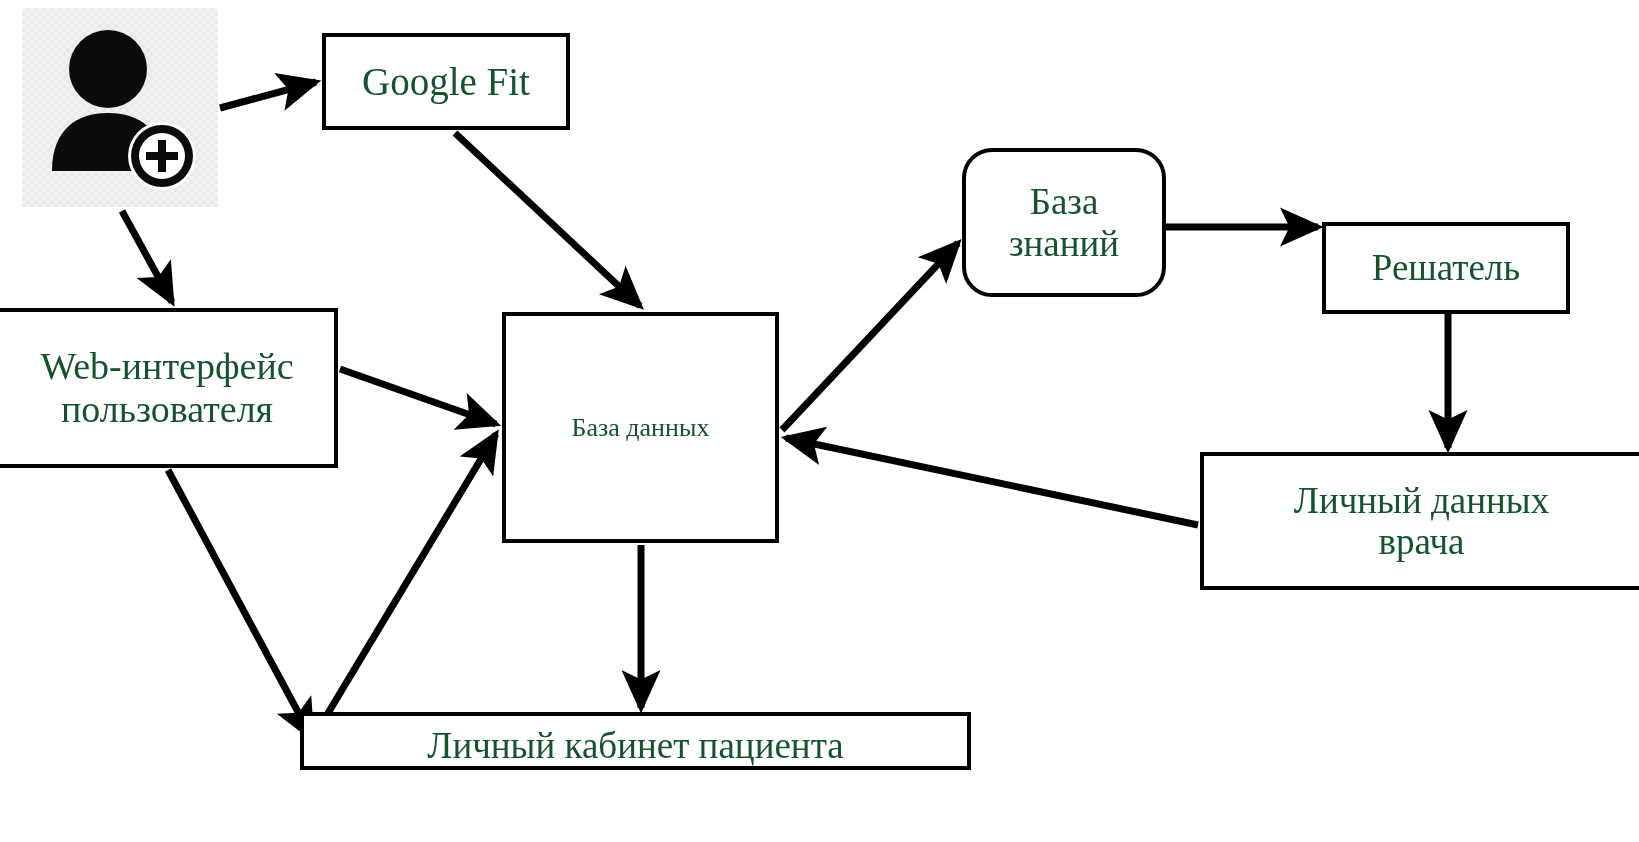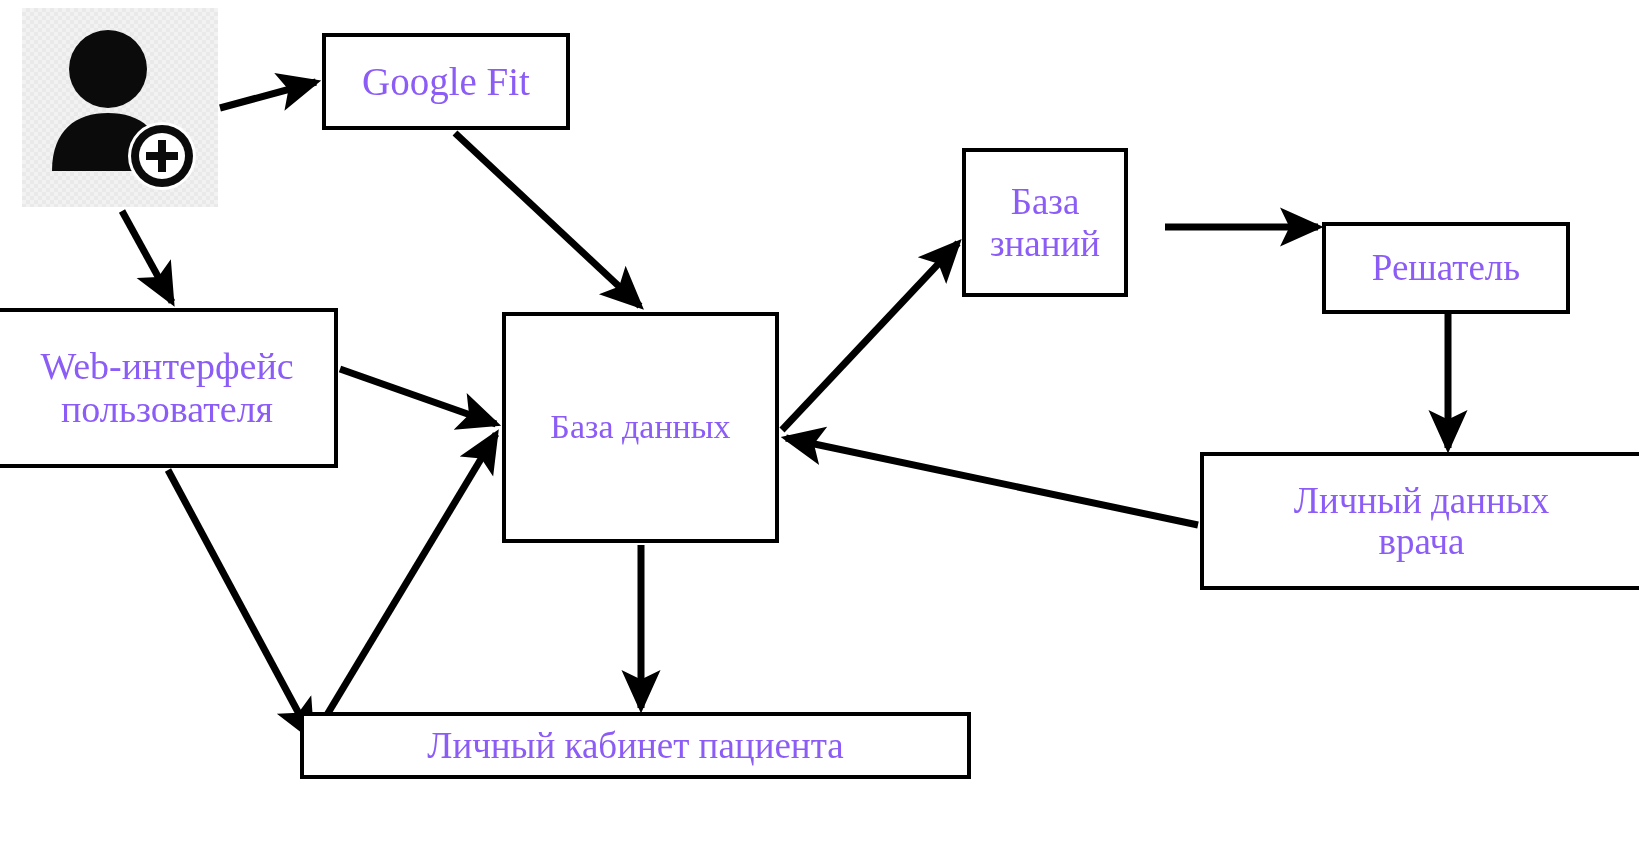--- a/index.html
+++ b/index.html
@@ -17,36 +17,36 @@
   }
   .node {
     position: absolute;
     box-sizing: border-box;
     border: 4px solid #000000;
     background: #ffffff;
     display: flex;
     align-items: center;
     justify-content: center;
     text-align: center;
-    color: #8b5cf6;
+    color: #14532d;
     line-height: 1.12;
     z-index: 3;
   }
   .node .label {
     display: block;
     padding: 0 6px;
     white-space: pre-line;
   }
   #node-google-fit   { left:322px; top:33px;  width:248px; height:97px;  font-size:39px; }
   #node-web-ui       { left:-4px;  top:308px; width:342px; height:160px; font-size:38px; }
-  #node-database     { left:502px; top:312px; width:277px; height:231px; font-size:34px; }
-  #node-knowledge    { left:962px; top:148px; width:166px; height:149px; font-size:37px; }
+  #node-database     { left:502px; top:312px; width:277px; height:231px; font-size:26px; }
+  #node-knowledge    { left:962px; top:148px; width:204px; height:149px; font-size:37px;border-radius:30px; }
   #node-solver       { left:1322px;top:178px; width:248px; height:92px;  font-size:37px;margin-top:44px; }
   #node-doctor       { left:1200px;top:452px; width:443px; height:138px; font-size:37px; }
-  #node-patient      { left:300px; top:712px; width:671px; height:67px;  font-size:37px; }
+  #node-patient      { left:300px; top:712px; width:671px; height:58px;  font-size:37px;align-items:flex-end; }
 
   
   #avatar-tile {
     position: absolute;
     left: 22px;
     top: 8px;
     width: 196px;
     height: 199px;
     z-index: 2;
     background-color: #f2f2f2;

